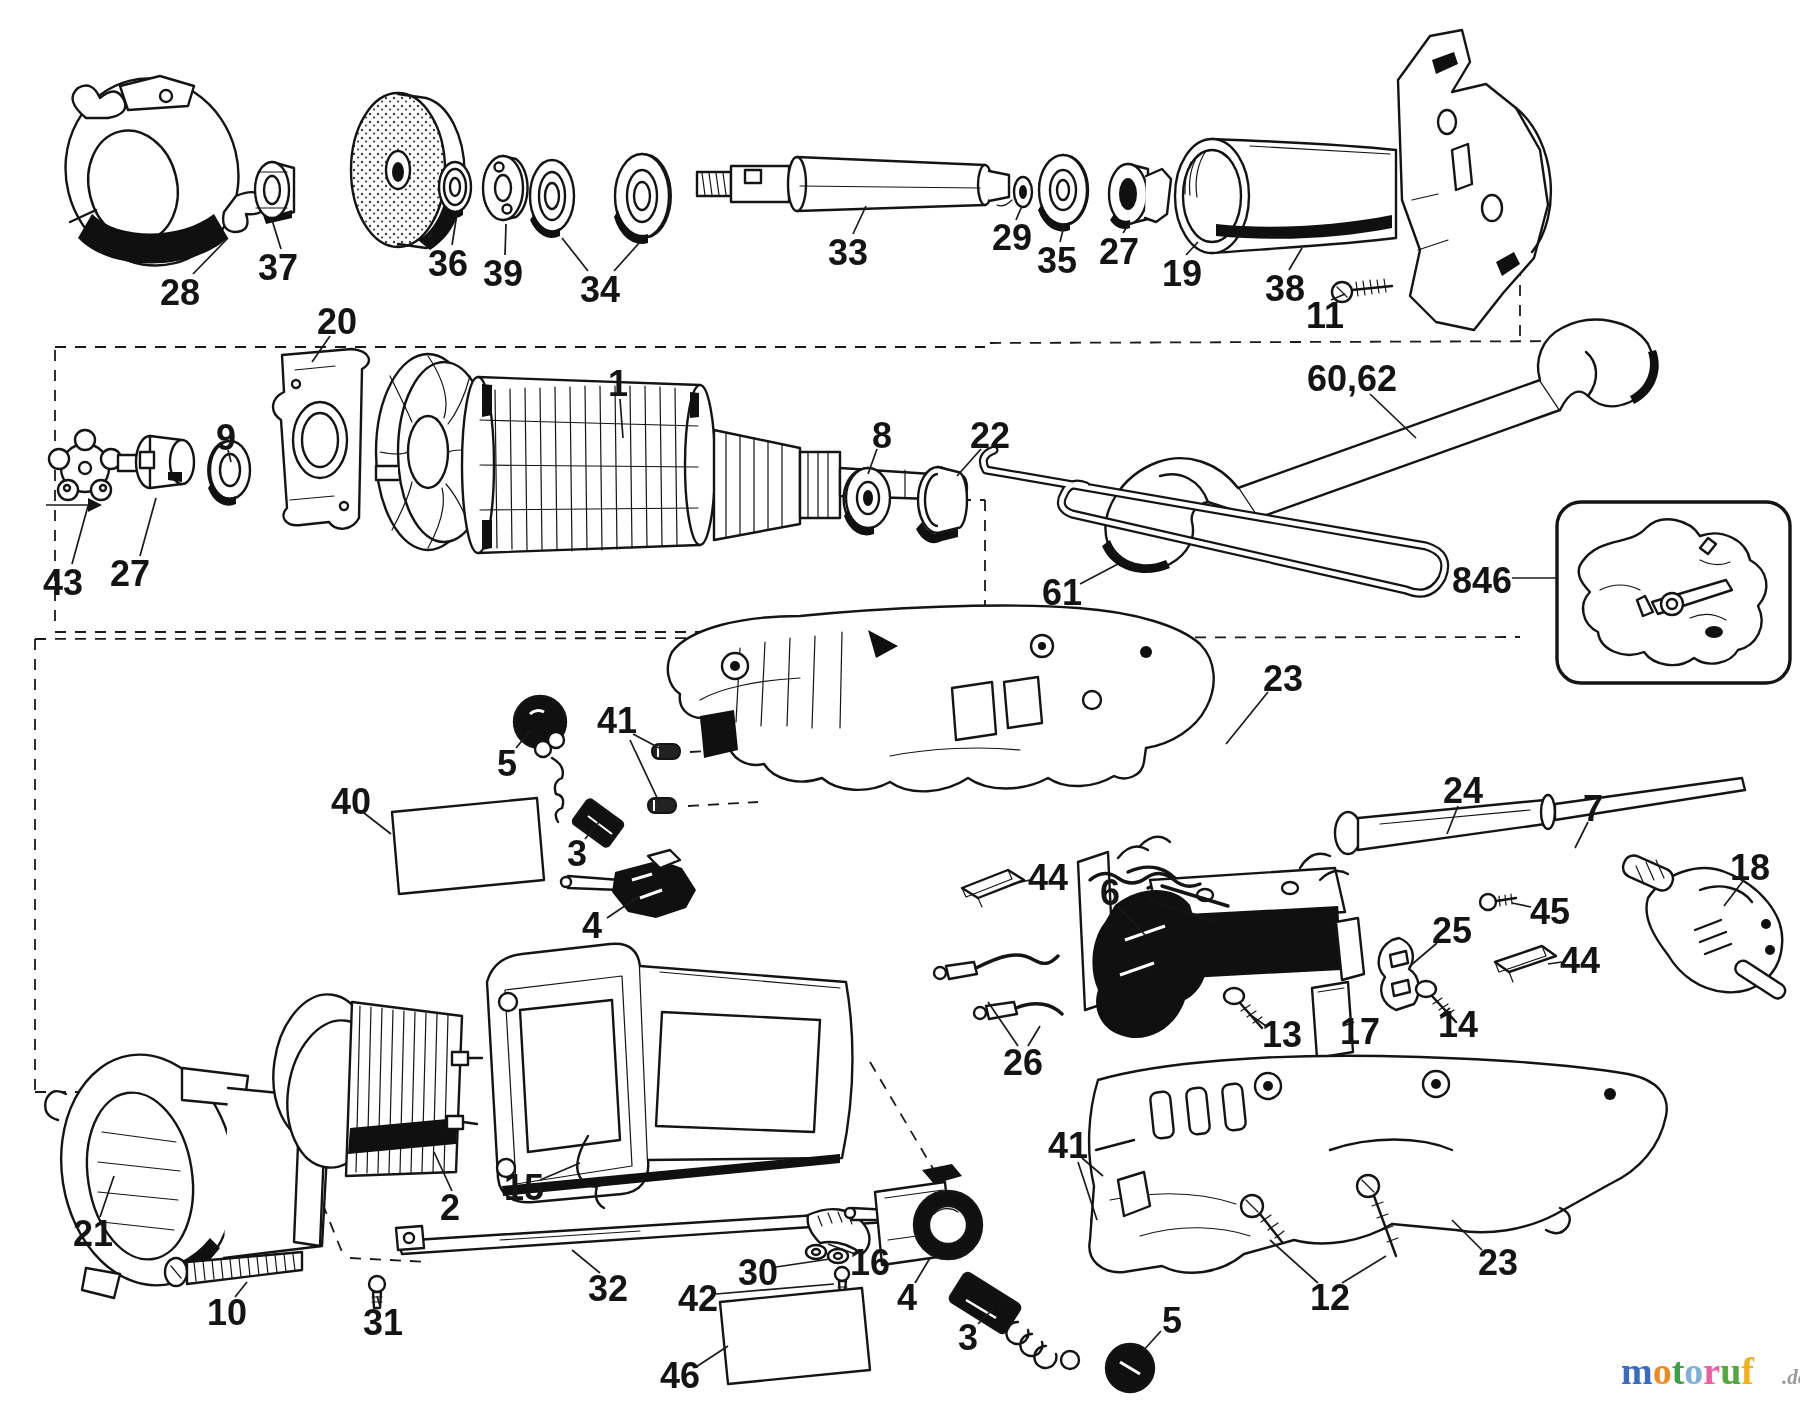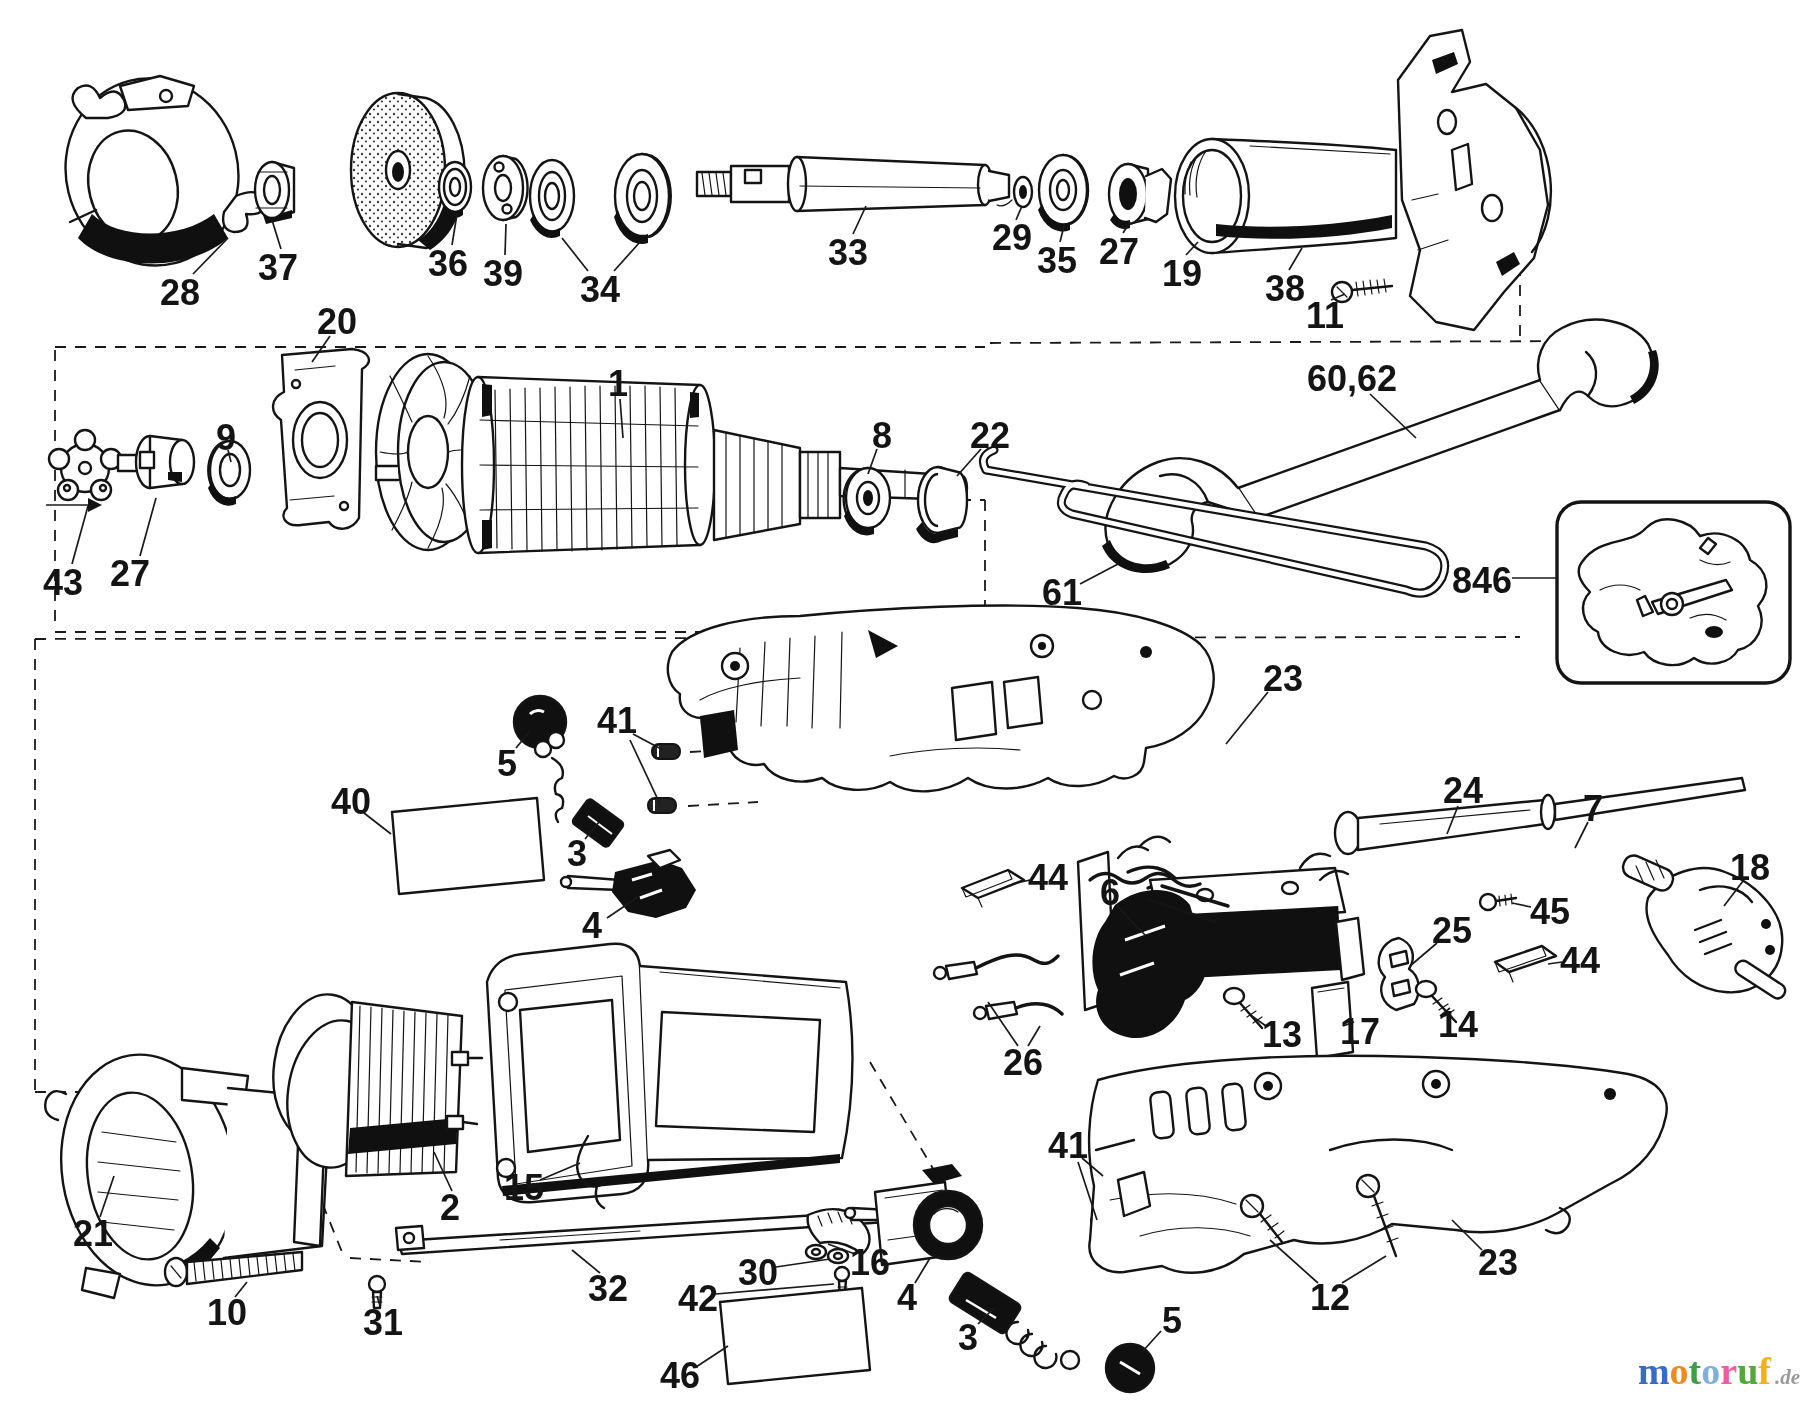--- a/index.html
+++ b/index.html
@@ -11,22 +11,22 @@
   .thin{stroke-width:1.2;}
   .th{stroke-width:3.4;}
   .fb{fill:#101010;stroke:none;}
   .rodO{stroke:#141414;stroke-width:9;fill:none;stroke-linecap:round;stroke-linejoin:round;}
   .rodI{stroke:#ffffff;stroke-width:4.6;fill:none;stroke-linecap:round;stroke-linejoin:round;}
   .dash{stroke:#1a1a1a;stroke-width:1.8;fill:none;stroke-dasharray:11 9;}
   .leader{stroke:#1a1a1a;stroke-width:1.7;fill:none;}
   .plabel{font-family:"Liberation Sans",sans-serif;font-size:36px;font-weight:700;fill:#141414;
           text-anchor:middle;}
   #watermark{position:absolute;left:1628px;top:1352px;width:172px;height:52px;
-             display:flex;align-items:baseline;justify-content:flex-end;
-             font-family:"Liberation Serif",serif;font-weight:700;}
+             display:flex;align-items:baseline;justify-content:center;
+             font-family:"Liberation Serif",serif;font-weight:700;gap:24px;}
   #watermark .wl{font-size:38px;line-height:1;}
   #watermark .wsuffix{font-size:21px;font-weight:700;margin-left:4px;font-style:italic;}
 </style>
 </head>
 <body>
 
 <div id="stage">
 <svg id="diagram" width="1800" height="1409" viewBox="0 0 1800 1409">
   <defs>
     <pattern id="grit" width="8" height="8" patternUnits="userSpaceOnUse">

